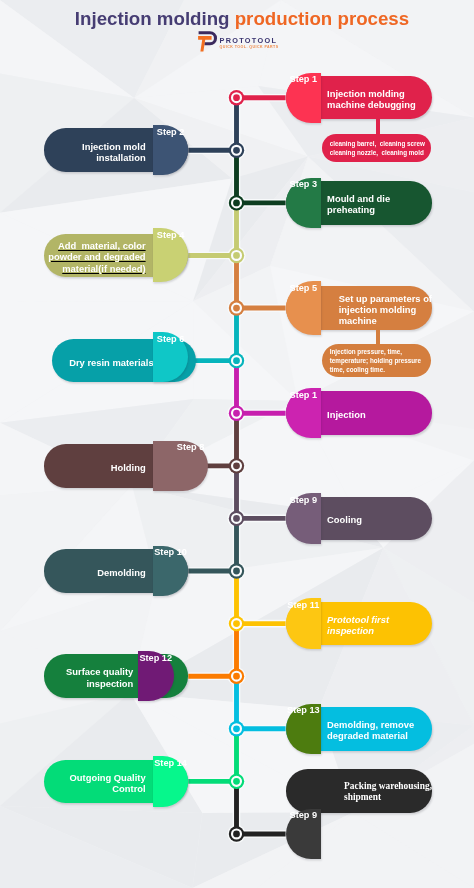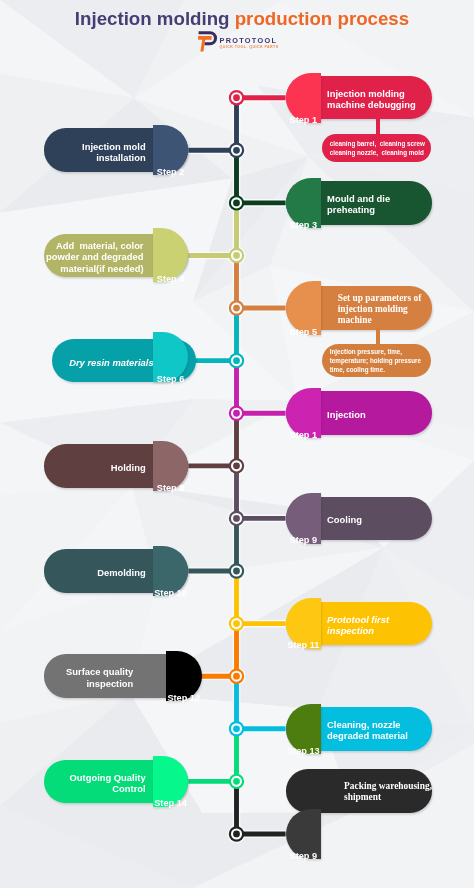--- a/index.html
+++ b/index.html
@@ -13,21 +13,21 @@
 #title .t1{color:#463d73;}
 #title .t2{color:#ef6724;}
 #logo{position:absolute;left:190px;top:28px;width:100px;height:26px;}
 
 
 #spine{position:absolute;left:0;top:0;width:474px;height:888px;}
 
 
 .step{position:absolute;}
 .body{position:absolute;border-radius:22px;box-sizing:border-box;display:flex;align-items:center;box-shadow:1px 1.6px 2px rgba(45,45,55,0.18);}
-.head{position:absolute;display:flex;align-items:flex-end;justify-content:center;box-shadow:0.6px 1.6px 2px rgba(45,45,55,0.16);}
+.head{position:absolute;display:flex;align-items:flex-start;justify-content:center;box-shadow:0.6px 1.6px 2px rgba(45,45,55,0.16);}
 .stxt{font-size:9.4px;font-weight:bold;color:#ffffff;line-height:11.3px;white-space:pre;position:relative;top:1.6px;}
 .slabel{font-size:9.2px;font-weight:bold;color:#ffffff;white-space:nowrap;position:relative;top:1.7px;}
 .detail{position:absolute;border-radius:15px;display:flex;align-items:center;}
 .dtxt{font-size:6.3px;font-weight:bold;color:#ffffff;line-height:8.8px;white-space:pre;letter-spacing:0px;position:relative;top:1px;}
 .stem{position:absolute;}
 </style>
 </head>
 <body>
 
 <div id="page">
@@ -257,66 +257,66 @@
       <div class="step">
         <div class="body" style="left:285.6px;top:181.07999999999998px;width:146.39999999999998px;height:43.6px;background:#175630;border-radius:21.8px;justify-content:flex-start;padding-left:41.5px;box-sizing:border-box;">
           <div class="stxt" style="text-align:left;">Mould and die
 preheating</div>
         </div>
         <div class="head" style="left:285.6px;top:177.68px;width:35.5px;height:50.4px;background:#237a46;border-radius:25.2px 0 0 25.2px;">
           <div class="slabel">Step 3</div>
         </div>
       </div>
       <div class="step">
-        <div class="body" style="left:44px;top:233.67000000000002px;width:144.3px;height:43.6px;background:#b2b566;border-radius:21.8px;justify-content:center;padding-right:42.70000000000002px;box-sizing:border-box;">
+        <div class="body" style="left:44px;top:233.67000000000002px;width:144.3px;height:43.6px;background:#b2b566;border-radius:21.8px;justify-content:flex-end;padding-right:42.70000000000002px;box-sizing:border-box;text-decoration:underline;">
           <div class="stxt" style="text-align:right;">Add  material, color
 powder and degraded
 material(if needed)</div>
         </div>
         <div class="head" style="left:152.8px;top:228.47000000000003px;width:35.5px;height:54px;background:#c9d173;border-radius:0 27px 27px 0;">
           <div class="slabel">Step 4</div>
         </div>
       </div>
       <div class="step">
-        <div class="body" style="left:285.6px;top:286.26px;width:146.39999999999998px;height:43.6px;background:#d57f40;border-radius:21.8px;justify-content:center;padding-left:41.5px;box-sizing:border-box;font-family:Liberation Serif, serif;">
+        <div class="body" style="left:285.6px;top:286.26px;width:146.39999999999998px;height:43.6px;background:#d57f40;border-radius:21.8px;justify-content:flex-end;padding-left:41.5px;box-sizing:border-box;">
           <div class="stxt" style="text-align:left;">Set up parameters of
 injection molding
 machine</div>
         </div>
         <div class="head" style="left:285.6px;top:281.06px;width:35.5px;height:54px;background:#e7904e;border-radius:27px 0 0 27px;">
           <div class="slabel">Step 5</div>
         </div>
       </div>
       <div class="stem" style="left:376.3px;top:326.86px;width:4.1px;height:18.639999999999986px;background:#d47e3e;"></div>
       <div class="detail" style="left:321.5px;top:343.5px;width:109.80000000000001px;height:33.3px;background:#d47e3e;padding-left:8.2px;box-sizing:border-box;border-radius:16.65px;">
         <div class="dtxt">Injection pressure, time,
 temperature; holding pressure
 time, cooling time.</div>
       </div>
       <div class="step">
-        <div class="body" style="left:52px;top:338.85px;width:144.3px;height:43.6px;background:#06a0a8;border-radius:21.8px;justify-content:flex-end;padding-right:42.70000000000002px;box-sizing:border-box;font-style:italic;">
+        <div class="body" style="left:52px;top:338.85px;width:144.3px;height:43.6px;background:#06a0a8;border-radius:21.8px;justify-content:flex-end;padding-right:42.70000000000002px;box-sizing:border-box;">
           <div class="stxt" style="text-align:right;">Dry resin materials</div>
         </div>
         <div class="head" style="left:152.8px;top:332px;width:35.5px;height:50.4px;background:#0fc7c7;border-radius:0 25.2px 25.2px 0;">
           <div class="slabel">Step 6</div>
         </div>
       </div>
       <div class="step">
         <div class="body" style="left:285.6px;top:391.44px;width:146.39999999999998px;height:43.6px;background:#b5199e;border-radius:21.8px;justify-content:flex-start;padding-left:41.5px;box-sizing:border-box;">
           <div class="stxt" style="text-align:left;">Injection</div>
         </div>
         <div class="head" style="left:285.6px;top:388.04px;width:35.5px;height:50.4px;background:#cc23b0;border-radius:25.2px 0 0 25.2px;">
           <div class="slabel">Step 1</div>
         </div>
       </div>
       <div class="step">
         <div class="body" style="left:44px;top:444.03px;width:144.3px;height:43.6px;background:#5f3f3f;border-radius:21.8px;justify-content:flex-end;padding-right:42.70000000000002px;box-sizing:border-box;">
           <div class="stxt" style="text-align:right;padding-left:8px;">Holding</div>
         </div>
-        <div class="head" style="left:152.8px;top:440.63px;width:35.5px;height:50.4px;background:#8d6668;border-radius:0 25.2px 25.2px 0;">
+        <div class="head" style="left:152.8px;top:440.63px;width:35.5px;height:50.4px;background:#8d6668;border-radius:0 25.2px 25.2px 0;padding-left:20px;">
           <div class="slabel">Step 8</div>
         </div>
       </div>
       <div class="step">
         <div class="body" style="left:285.6px;top:496.62000000000006px;width:146.39999999999998px;height:43.6px;background:#5d4d60;border-radius:21.8px;justify-content:flex-start;padding-left:41.5px;box-sizing:border-box;">
           <div class="stxt" style="text-align:left;">Cooling</div>
         </div>
         <div class="head" style="left:285.6px;top:493.2200000000001px;width:35.5px;height:50.4px;background:#765d79;border-radius:25.2px 0 0 25.2px;">
           <div class="slabel">Step 9</div>
         </div>
@@ -332,31 +332,31 @@
       <div class="step">
         <div class="body" style="left:285.6px;top:601.8000000000002px;width:146.39999999999998px;height:43.6px;background:#fdc202;border-radius:21.8px;justify-content:flex-start;padding-left:41.5px;box-sizing:border-box;font-style:italic;">
           <div class="stxt" style="text-align:left;">Prototool first
 inspection</div>
         </div>
         <div class="head" style="left:285.6px;top:598.4000000000001px;width:35.5px;height:50.4px;background:#fdc712;border-radius:25.2px 0 0 25.2px;">
           <div class="slabel">Step 11</div>
         </div>
       </div>
       <div class="step">
-        <div class="body" style="left:44px;top:654.3900000000001px;width:144.3px;height:43.6px;background:#737373;border-radius:21.8px;justify-content:flex-end;padding-right:55px;box-sizing:border-box;">
+        <div class="body" style="left:44px;top:654.3900000000001px;width:144.3px;height:43.6px;background:#15803d;border-radius:21.8px;justify-content:flex-end;padding-right:55px;box-sizing:border-box;">
           <div class="stxt" style="text-align:right;">Surface quality
 inspection</div>
         </div>
-        <div class="head" style="left:166px;top:650.99px;width:35.5px;height:50.4px;background:#000000;border-radius:0 25.2px 25.2px 0;">
+        <div class="head" style="left:138px;top:650.99px;width:35.5px;height:50.4px;background:#701a75;border-radius:0 25.2px 25.2px 0;">
           <div class="slabel">Step 12</div>
         </div>
       </div>
       <div class="step">
         <div class="body" style="left:285.6px;top:706.9800000000001px;width:146.39999999999998px;height:43.6px;background:#04bee0;border-radius:21.8px;justify-content:flex-start;padding-left:41.5px;box-sizing:border-box;">
-          <div class="stxt" style="text-align:left;">Cleaning, nozzle
+          <div class="stxt" style="text-align:left;">Demolding, remove
 degraded material</div>
         </div>
         <div class="head" style="left:285.6px;top:703.58px;width:35.5px;height:50.4px;background:#4d7c0f;border-radius:25.2px 0 0 25.2px;">
           <div class="slabel">Step 13</div>
         </div>
       </div>
       <div class="step">
         <div class="body" style="left:44px;top:759.5700000000002px;width:144.3px;height:43.6px;background:#03dc78;border-radius:21.8px;justify-content:flex-end;padding-right:42.70000000000002px;box-sizing:border-box;">
           <div class="stxt" style="text-align:right;">Outgoing Quality
 Control</div>

